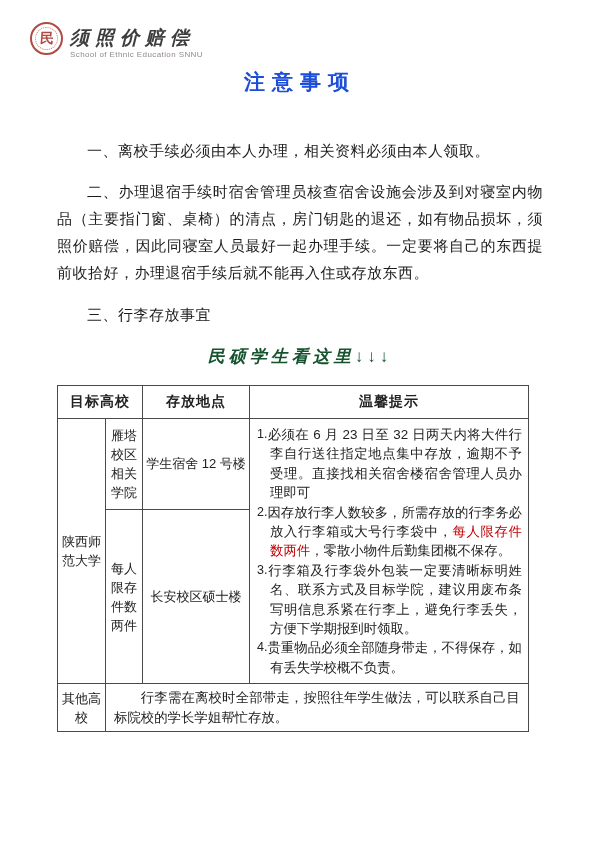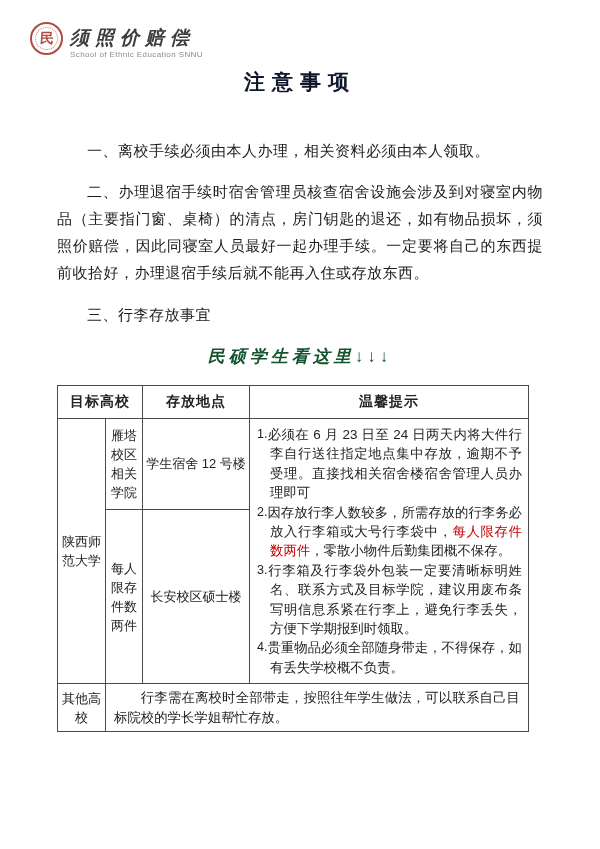--- a/index.html
+++ b/index.html
@@ -39,21 +39,21 @@
   }
   .logo-en{
     font-size:8px;color:#8f8a88;letter-spacing:0.4px;margin-top:2px;
     font-family:"Liberation Sans", sans-serif;white-space:nowrap;
   }
   
   .doc-title{
     margin:46px 0 0 0;
     text-align:center;
     font-size:21px;font-weight:bold;letter-spacing:7px;
-    color:#0f172a;line-height:28px;
+    color:#1d4ed8;line-height:28px;
     font-family:"Liberation Serif", serif;
   }
   
   .body-para{
     margin:0;
     font-size:15px;line-height:27px;
     text-align:justify;text-indent:2em;
     letter-spacing:0.5px;
     word-break:break-all;
     color:#1c1c1c;
@@ -148,21 +148,21 @@
         <th class="hdr" colspan="2">目标高校</th>
         <th class="hdr">存放地点</th>
         <th class="hdr">温馨提示</th>
       </tr>
 
       <tr class="row-yanta">
         <td class="c-center" rowspan="2">陕西师范大学</td>
         <td class="c-center">雁塔校区相关学院</td>
         <td class="c-center loc">学生宿舍 12 号楼</td>
         <td class="tips-cell" rowspan="2">
-          <div class="tip"><span class="tip-num">1.</span><span>必须在 6 月 23 日至 24 日两天内将大件行李自行送往指定地点集中存放，逾期不予受理。直接找相关宿舍楼宿舍管理人员办理即可</span><span class="red"></span><span></span></div>
+          <div class="tip"><span class="tip-num">1.</span><span>必须在 6 月 23 日至 32 日两天内将大件行李自行送往指定地点集中存放，逾期不予受理。直接找相关宿舍楼宿舍管理人员办理即可</span><span class="red"></span><span></span></div>
           <div class="tip"><span class="tip-num">2.</span><span>因存放行李人数较多，所需存放的行李务必放入行李箱或大号行李袋中，</span><span class="red">每人限存件数两件</span><span>，零散小物件后勤集团概不保存。</span></div>
           <div class="tip"><span class="tip-num">3.</span><span>行李箱及行李袋外包装一定要清晰标明姓名、联系方式及目标学院，建议用废布条写明信息系紧在行李上，避免行李丢失，方便下学期报到时领取。</span><span class="red"></span><span></span></div>
           <div class="tip"><span class="tip-num">4.</span><span>贵重物品必须全部随身带走，不得保存，如有丢失学校概不负责。</span><span class="red"></span><span></span></div>
         </td>
       </tr>
 
       <tr class="row-changan">
         <td class="c-center">每人限存件数两件</td>
         <td class="c-center loc">长安校区硕士楼</td>
       </tr>

